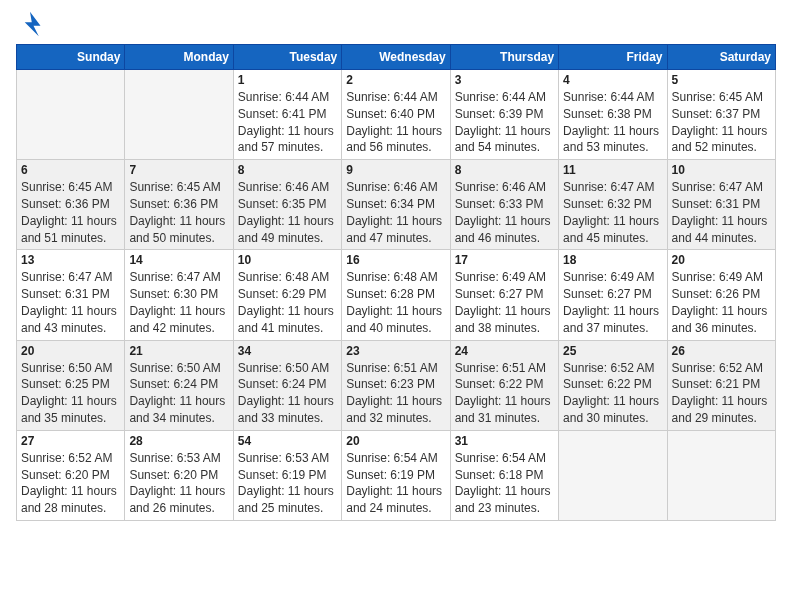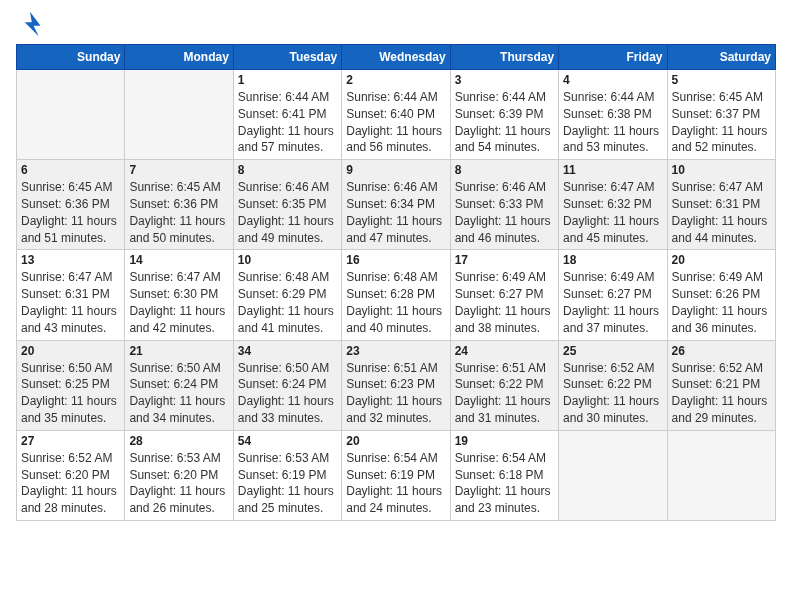--- a/index.html
+++ b/index.html
@@ -345,21 +345,21 @@
 and 25 minutes.</div>
           </td>
           <td>
             <span class="day-num">20</span>
             <div class="day-detail" style="white-space: pre-line;">Sunrise: 6:54 AM
 Sunset: 6:19 PM
 Daylight: 11 hours
 and 24 minutes.</div>
           </td>
           <td>
-            <span class="day-num">19</span>
+            <span class="day-num">31</span>
             <div class="day-detail" style="white-space: pre-line;">Sunrise: 6:54 AM
 Sunset: 6:18 PM
 Daylight: 11 hours
 and 23 minutes.</div>
           </td>
           <td class="empty"></td>
           <td class="empty"></td>
         </tr>
       </tbody>
   </table>

